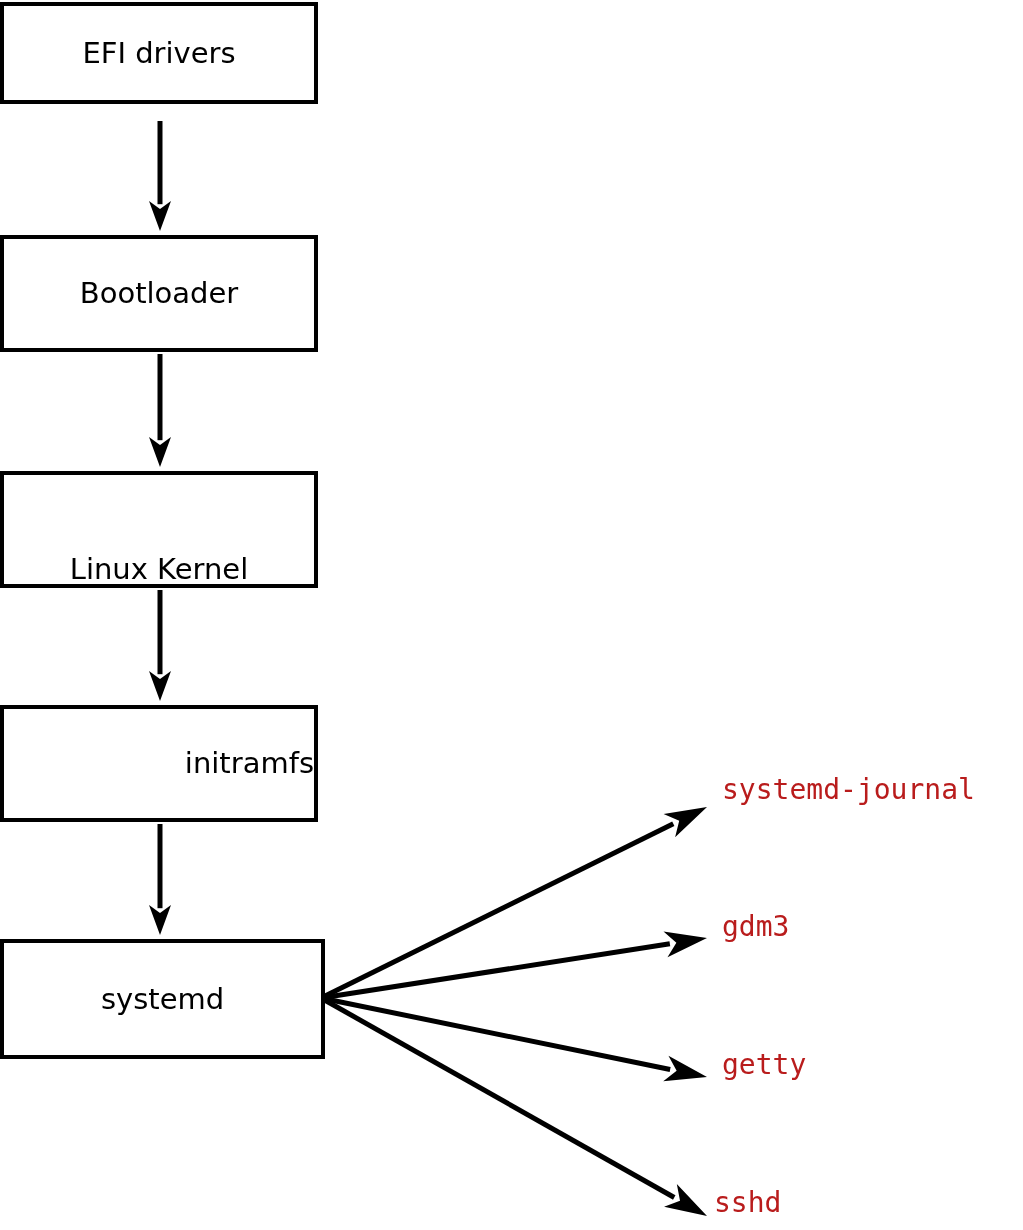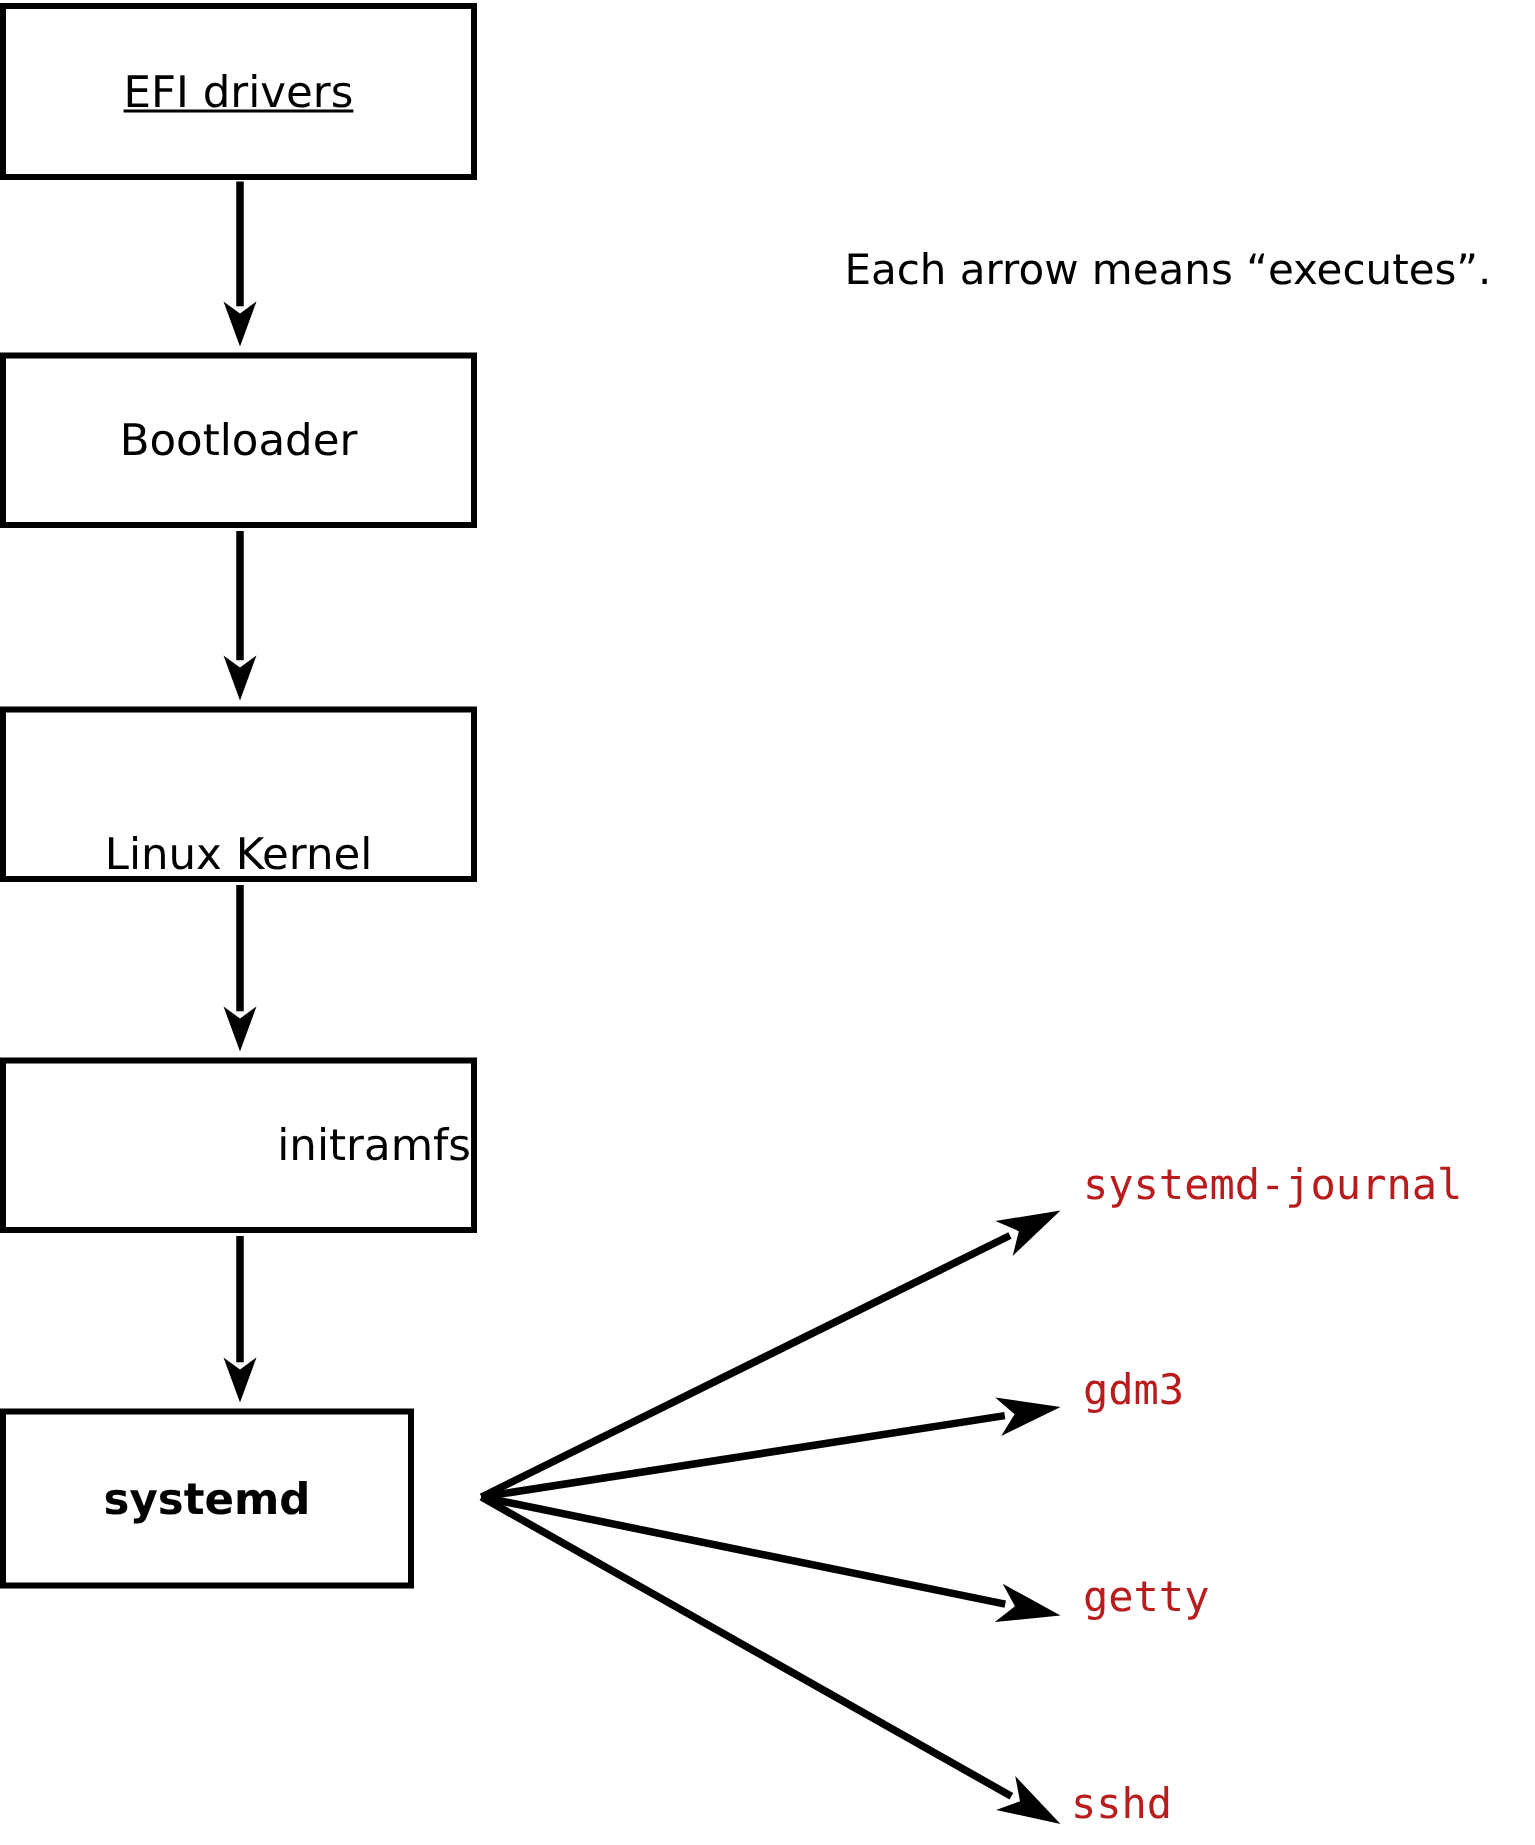--- a/index.html
+++ b/index.html
@@ -91,38 +91,37 @@
         <line x1="321" y1="998" x2="670.1635704230019" y2="1069.4609379881274" stroke="#000000" stroke-width="5"></line>
         <polygon points="707.00,1077.00 663.25,1081.31 676.63,1070.78 668.46,1055.84" fill="#000000"></polygon>
       </g>
       <g>
         <line x1="321" y1="998" x2="674.2605204054847" y2="1197.5098275865173" stroke="#000000" stroke-width="5"></line>
         <polygon points="707.00,1216.00 664.04,1206.67 680.01,1200.76 676.82,1184.03" fill="#000000"></polygon>
       </g>
     </svg>
 
   <div id="box-layer">
-      <div class="flow-box" style="left: 0px; top: 2px; width: 318px; height: 118px; border-color: rgb(0, 0, 0); text-decoration: underline;">
+      <div class="flow-box" style="left: 0px; top: 2px; width: 318px; height: 102px; border-color: rgb(0, 0, 0);">
         <span class="flow-box-label">EFI drivers</span>
       </div>
       <div class="flow-box" style="left: 0px; top: 235px; width: 318px; height: 117px; border-color: rgb(0, 0, 0); text-align: right;">
         <span class="flow-box-label">Bootloader</span>
       </div>
       <div class="flow-box" style="left: 0px; top: 471px; width: 318px; height: 117px; border-color: rgb(0, 0, 0); align-items: flex-end;">
         <span class="flow-box-label">Linux Kernel</span>
       </div>
       <div class="flow-box" style="left: 0px; top: 705px; width: 318px; height: 117px; border-color: rgb(0, 0, 0); justify-content: flex-end;">
         <span class="flow-box-label">initramfs</span>
       </div>
-      <div class="flow-box" style="left: 0px; top: 939px; width: 276px; height: 120px; border-color: rgb(0, 0, 0); font-weight: bold;">
+      <div class="flow-box" style="left: 0px; top: 939px; width: 325px; height: 120px; border-color: rgb(0, 0, 0);">
         <span class="flow-box-label">systemd</span>
       </div>
     </div>
   <div id="leaf-layer">
       <div class="leaf-label" style="left: 722px; top: 776px;">systemd-journal</div>
       <div class="leaf-label" style="left: 722px; top: 913px;">gdm3</div>
       <div class="leaf-label" style="left: 722px; top: 1051px;">getty</div>
       <div class="leaf-label" style="left: 714px; top: 1189px;">sshd</div>
     </div>
 
-  <div class="legend-note" style="left: 563px; top: 166px;">Each arrow means “executes”.</div>
 
 </div>
 
 </body></html>

